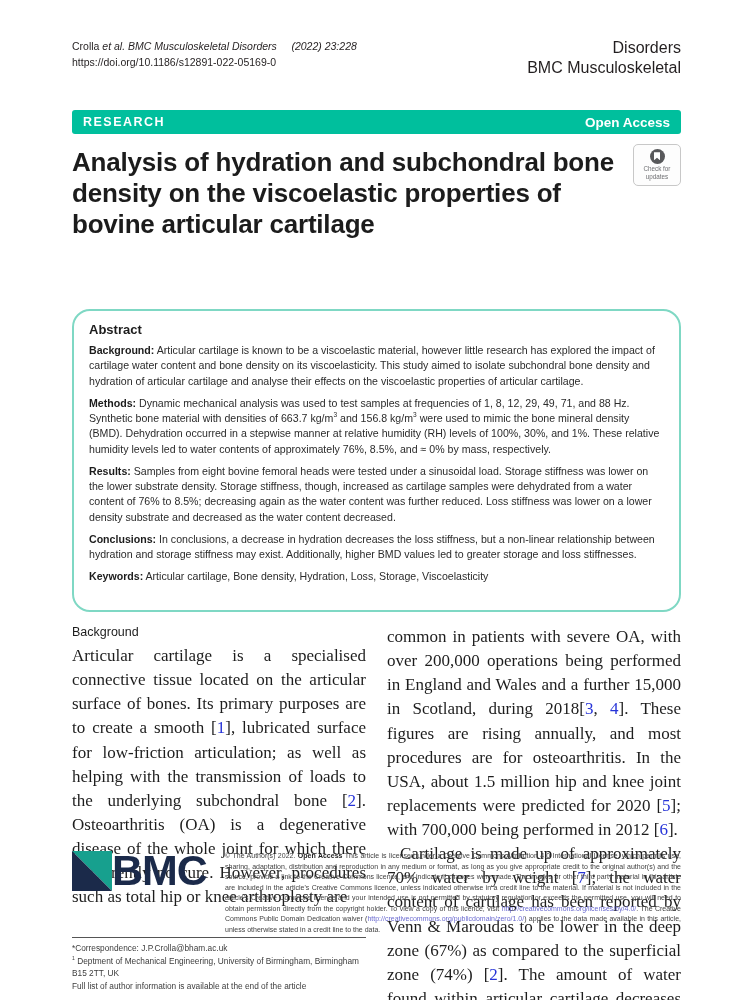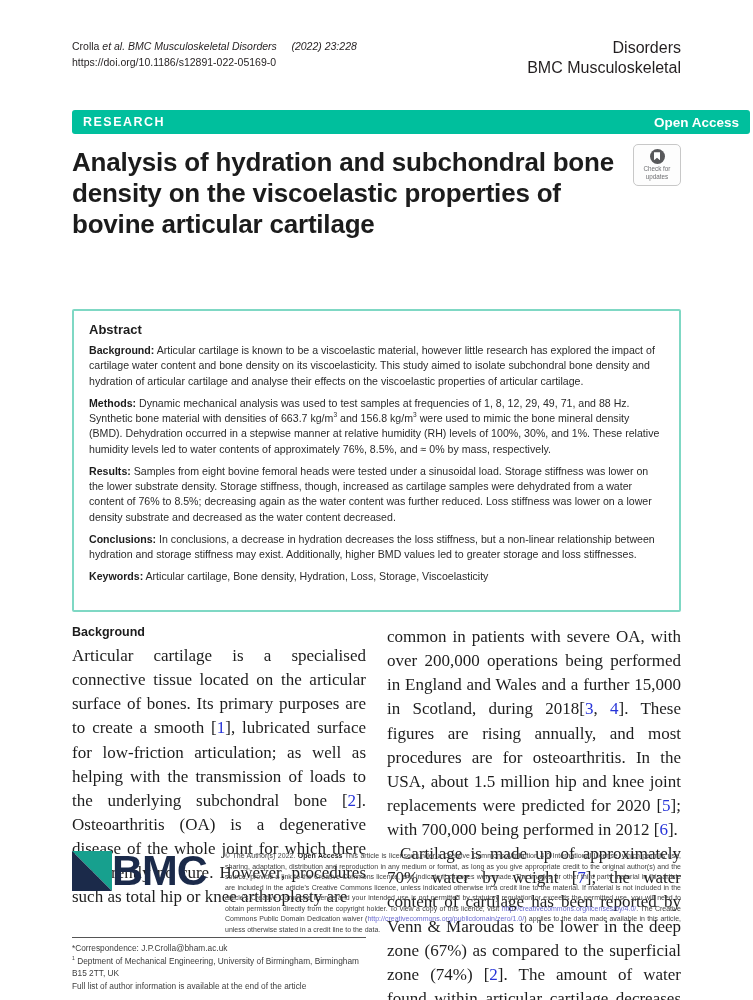--- a/index.html
+++ b/index.html
@@ -12,21 +12,21 @@
   
   .hdr-left { position:absolute; left:72px; top:38px; font-size:10.5px; line-height:1.55; color:#231f20; }
   .hdr-left .cit i { font-style:italic; }
   .doi { color:#231f20; text-decoration:none; cursor:pointer; }
   .journal-name {
     position:absolute; right:72px; top:38px; text-align:right;
     font-size:16px; line-height:1.25; color:#231f20;
   }
   
   .banner {
-    position:absolute; left:72px; top:110px; width:678px; height:24px;
+    position:absolute; left:72px; top:110px; width:609px; height:24px;
     background:#00bf9d; border-radius:3px; display:flex; align-items:center;
     justify-content:space-between; padding:0 11px; color:#ffffff;
   }
   .banner .research { font-weight:bold; font-size:12.5px; letter-spacing:1.5px; }
   .banner .oa { font-weight:bold; font-size:13.5px; }
   
   .title {
     position:absolute; left:72px; top:147px; width:575px;
     font-size:26px; line-height:1.19; font-weight:600; color:#1c1c1c; letter-spacing:-0.2px;
   }
@@ -40,29 +40,29 @@
   .badge .circ:after {
     content:""; position:absolute; left:4.5px; top:3px; width:6px; height:8px; background:#ffffff;
     clip-path:polygon(0 0,100% 0,100% 100%,50% 70%,0 100%);
   }
   .badge .bt { font-size:6.3px; line-height:1.25; color:#6d6e71; text-align:center; }
   .authors { position:absolute; left:72px; top:257px; width:609px; font-size:11.5px; color:#3a3a3a; }
   sup { font-size:0.62em; vertical-align:super; line-height:0; }
   
   .abstract {
     position:absolute; left:72px; top:309px; width:609px; height:303px;
-    border:2px solid #7fd8c4; border-radius:2px; padding:11px 15px;
+    border:2px solid #7fd8c4; border-radius:18px; padding:11px 15px;
   }
   .abstract h2 { font-size:13px; font-weight:bold; color:#1c1c1c; margin-bottom:6px; }
   .abs-sec { font-size:10.6px; line-height:1.44; color:#2b2b2b; margin-bottom:7px; }
   .abs-sec .lbl { font-weight:bold; color:#1c1c1c;margin-top:24px; }
   
   .columns { position:absolute; left:72px; top:625px; width:609px; display:flex; gap:21px; }
   .col { width:294px; }
-  .col h3 { font-family:"Liberation Sans",sans-serif; font-size:12.5px; font-weight:bold; color:#1c1c1c; margin-bottom:5px; }
+  .col h3 { font-family:"Liberation Sans",sans-serif; font-size:12.5px; font-weight:normal; color:#1c1c1c; margin-bottom:5px; }
   .body-p {
     font-family:"Liberation Serif", serif; font-size:17px; line-height:1.42;
     text-align:justify; color:#1d1d1d;
   }
   .body-p + .body-p { text-indent:13px; }
   .ref { color:#2633d8; cursor:pointer; }
   
   .footnote { margin-top:28px; border-top:1px solid #555; padding-top:4px; font-size:8.3px; line-height:1.5; color:#3c3c3c; }
   .footnote .email { cursor:pointer; }
   

